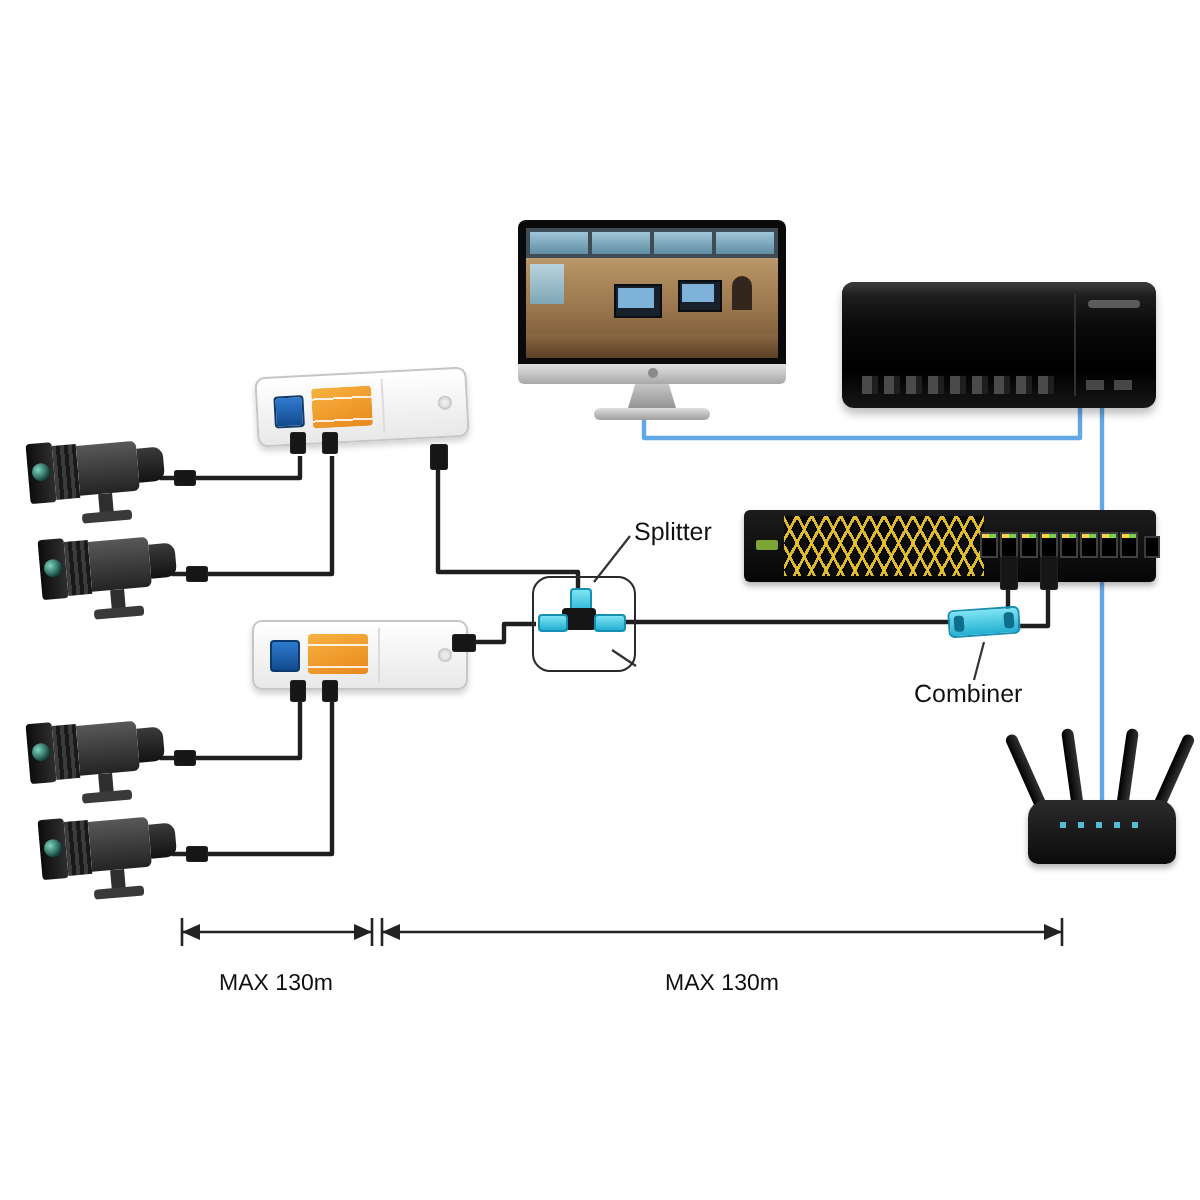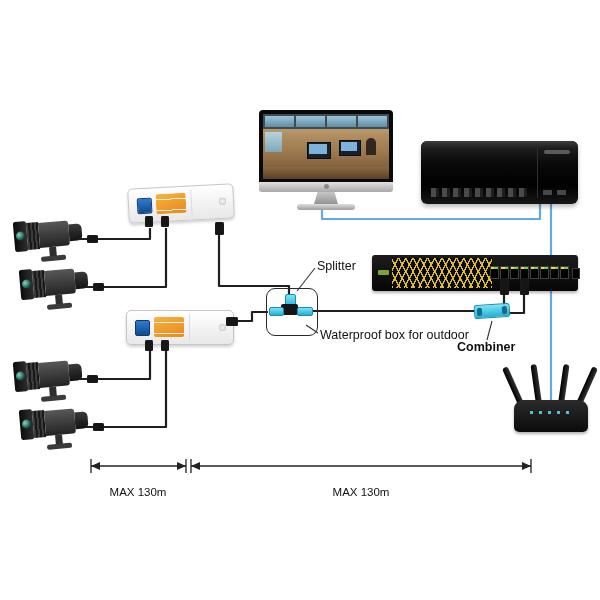--- a/index.html
+++ b/index.html
@@ -290,18 +290,17 @@
     <div class="ant" style="left:6px;transform:rotate(-24deg);"></div>
     <div class="ant" style="left:24px;transform:rotate(-8deg);"></div>
     <div class="ant" style="left:46px;transform:rotate(8deg);"></div>
     <div class="ant" style="left:64px;transform:rotate(24deg);"></div>
     <div class="router-body">
       <div class="router-leds"></div>
     </div>
   </div>
 
   <span class="lbl" style="left:317px;top:259px;">Splitter</span>
-  <span class="lbl" style="left:320px;top:328px;">Waterproof box for outdoor</span>
-  <span class="lbl" style="left:457px;top:340px;font-weight:bold;">Combiner</span>
+  <span class="lbl" style="left:457px;top:340px;">Combiner</span>
   <span class="dim-lbl" style="left:138px;top:451px;">MAX 130m</span>
   <span class="dim-lbl" style="left:361px;top:451px;">MAX 130m</span>
 
 </div>
 
 </body></html>

